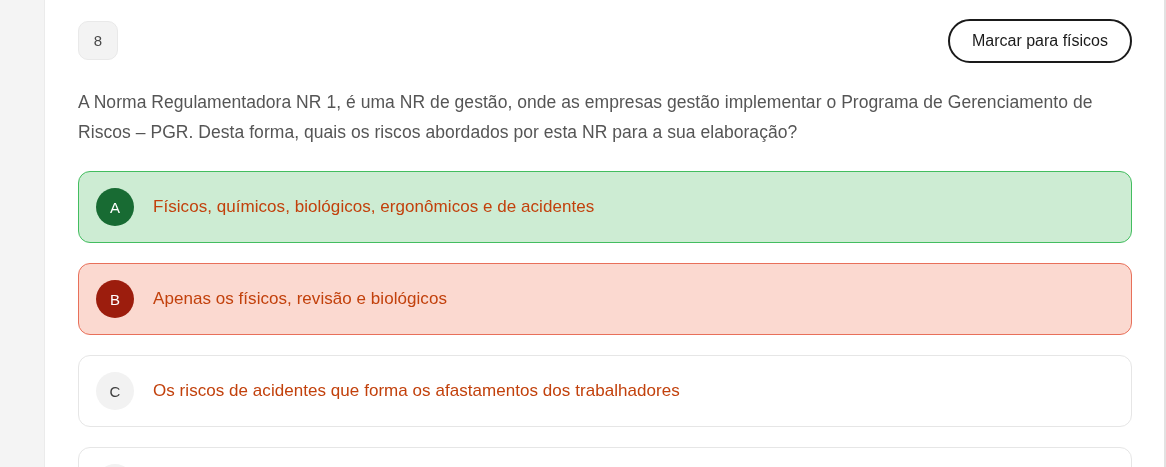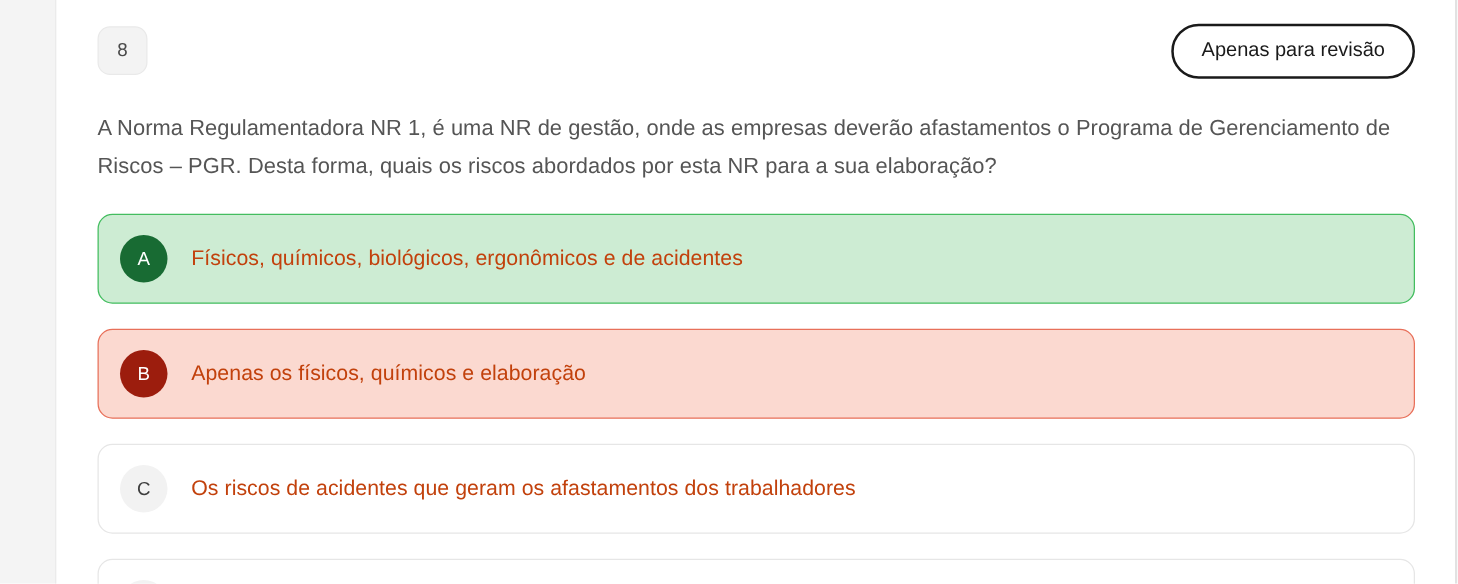--- a/index.html
+++ b/index.html
@@ -177,40 +177,40 @@
 
 <div class="screen">
 
   <div class="left-gutter"></div>
   <div class="right-edge"></div>
 
   <div class="content">
 
     <div class="header-row">
       <div class="question-number">8</div>
-      <div class="review-button">Apenas para revisão</div>
+      <div class="review-button">Marcar para físicos</div>
     </div>
 
-    <div class="question-text">A Norma Regulamentadora NR 1, é uma NR de gestão, onde as empresas deverão afastamentos o Programa de Gerenciamento de Riscos – PGR. Desta forma, quais os riscos abordados por esta NR para a sua elaboração?</div>
+    <div class="question-text">A Norma Regulamentadora NR 1, é uma NR de gestão, onde as empresas gestão implementar o Programa de Gerenciamento de Riscos – PGR. Desta forma, quais os riscos abordados por esta NR para a sua elaboração?</div>
 
     <div class="options">
 
       <div class="option correct">
         <div class="option-badge">A</div>
         <div class="option-label">Físicos, químicos, biológicos, ergonômicos e de acidentes</div>
       </div>
 
       <div class="option incorrect">
         <div class="option-badge">B</div>
-        <div class="option-label">Apenas os físicos, químicos e elaboração</div>
+        <div class="option-label">Apenas os físicos, revisão e biológicos</div>
       </div>
 
       <div class="option">
         <div class="option-badge">C</div>
-        <div class="option-label">Os riscos de acidentes que geram os afastamentos dos trabalhadores</div>
+        <div class="option-label">Os riscos de acidentes que forma os afastamentos dos trabalhadores</div>
       </div>
 
       <div class="option partial">
         <div class="option-badge"></div>
         <div class="option-label"></div>
       </div>
 
     </div>
 
   </div>

